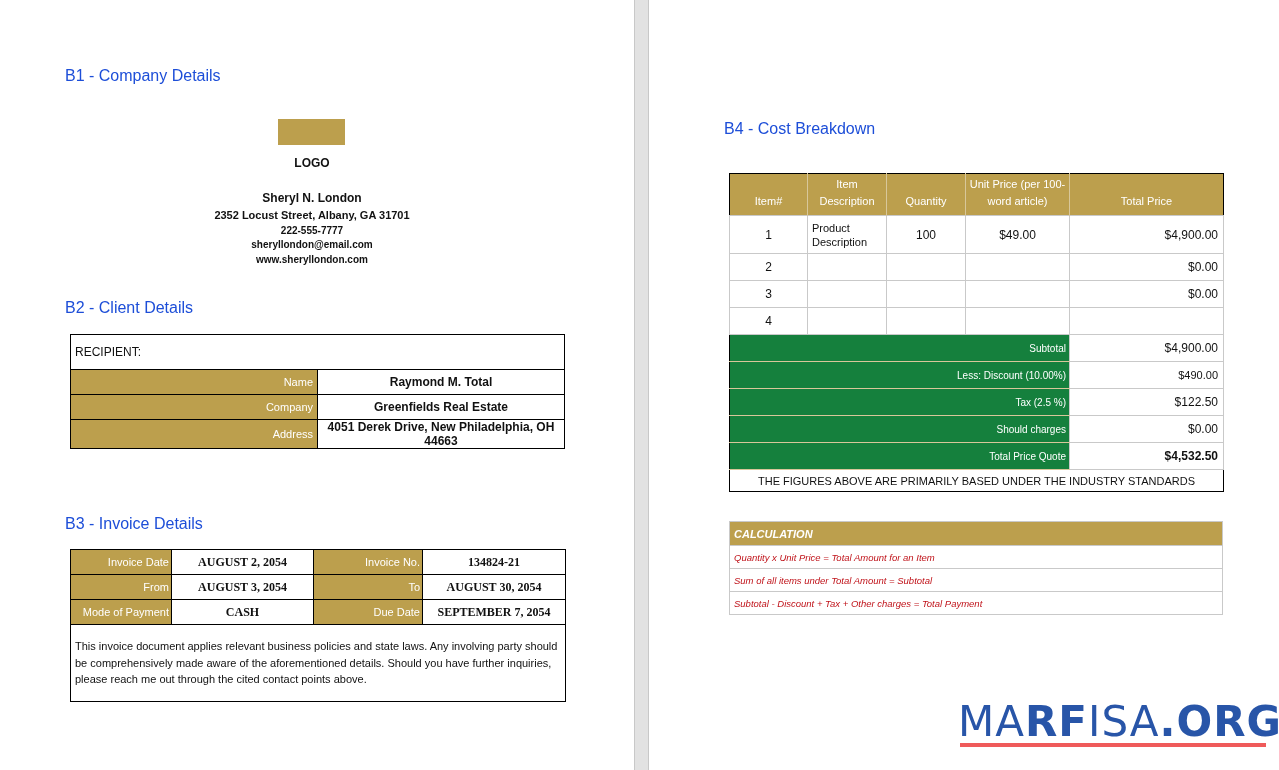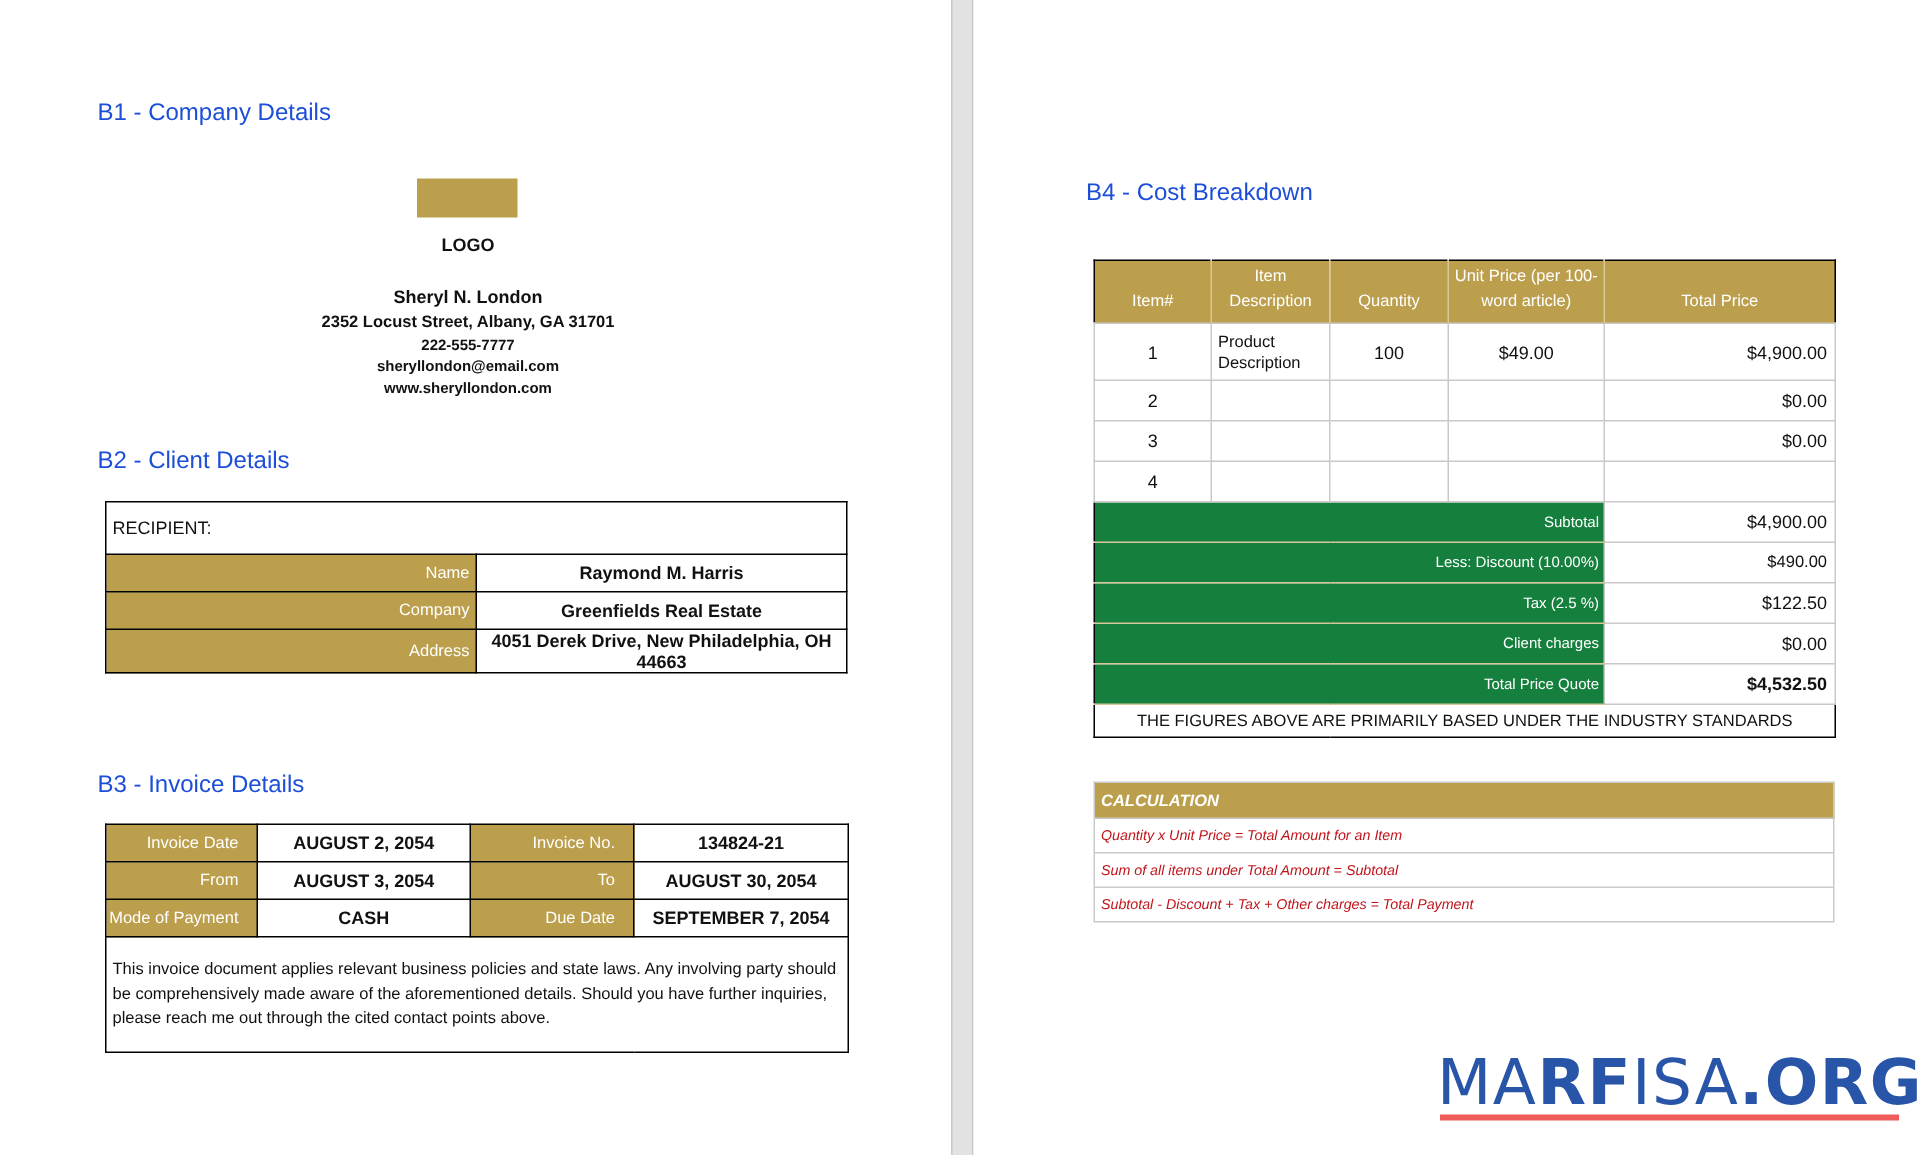--- a/index.html
+++ b/index.html
@@ -27,22 +27,22 @@
   
   .client-table { left: 70px; top: 334px; width: 495px; border: 1px solid #000; }
   .client-table td { border: 1px solid #000; height: 25px; }
   .client-table .recip { height: 35px; padding: 0 4px; font-size: 12px; vertical-align: middle; }
   .client-table .lbl { text-align: right; padding-right: 4px; font-size: 11px; width: 153px; }
   .client-table .val { text-align: center; font-weight: bold; font-size: 12px; }
 
   
   .inv-table { left: 70px; top: 549px; width: 495px; border: 1px solid #000; }
   .inv-table td { border: 1px solid #000; height: 25px; }
-  .inv-table .lbl { text-align: right; padding-right: 12px; font-size: 11px; }
-  .inv-table .val { text-align: center; font-weight: bold; font-size: 12px; }
+  .inv-table .lbl { text-align: right; padding-right: 2px; font-size: 11px; }
+  .inv-table .val { text-align: center; font-weight: bold; font-size: 12px; font-family: Liberation Serif, serif; }
   .inv-table .note { font-size: 11px; line-height: 16.5px; padding: 13px 4px; height: 58px; text-align: left; }
 
   
   .cost-table { left: 80px; top: 173px; width: 494px; border: 1px solid #000; }
   .cost-table th { font-weight: normal; font-size: 11px; color: #fff; background: #bc9f4d;
                    border-right: 1px solid #d8c79a; height: 42px; vertical-align: bottom; padding: 0 2px 5px; line-height: 17px; }
   .cost-table td { border: 1px solid #c9c9c9; height: 27px; font-size: 12px; }
   .cost-table .c { text-align: center; }
   .cost-table .r { text-align: right; padding-right: 5px; }
   .cost-table .desc { font-size: 11px; line-height: 14px; padding-left: 4px; }
@@ -81,21 +81,21 @@
 
   <div class="section-title" style="left:65px;top:299px;">B2 - Client Details</div>
 
   <table class="client-table">
     <tbody>
         <tr>
       <td colspan="2" class="recip">RECIPIENT:</td>
     </tr>
     <tr>
       <td class="lbl gold">Name</td>
-      <td class="val">Raymond M. Harris</td>
+      <td class="val">Raymond M. Total</td>
     </tr>
     <tr>
       <td class="lbl gold">Company</td>
       <td class="val">Greenfields Real Estate</td>
     </tr>
     <tr>
       <td class="lbl gold">Address</td>
       <td class="val">4051 Derek Drive, New Philadelphia, OH 44663</td>
     </tr>
   </tbody>
@@ -192,21 +192,21 @@
     </tr>
     <tr>
       <td colspan="4" class="sum-lbl">Less: Discount (10.00%)</td>
       <td class="sum-val small">$490.00</td>
     </tr>
     <tr>
       <td colspan="4" class="sum-lbl">Tax (2.5 %)</td>
       <td class="sum-val">$122.50</td>
     </tr>
     <tr>
-      <td colspan="4" class="sum-lbl">Client charges</td>
+      <td colspan="4" class="sum-lbl">Should charges</td>
       <td class="sum-val">$0.00</td>
     </tr>
     <tr>
       <td colspan="4" class="sum-lbl">Total Price Quote</td>
       <td class="sum-val total">$4,532.50</td>
     </tr>
     <tr>
       <td colspan="5" class="footer-note">THE FIGURES ABOVE ARE PRIMARILY BASED UNDER THE INDUSTRY STANDARDS</td>
     </tr>
   </tbody>

